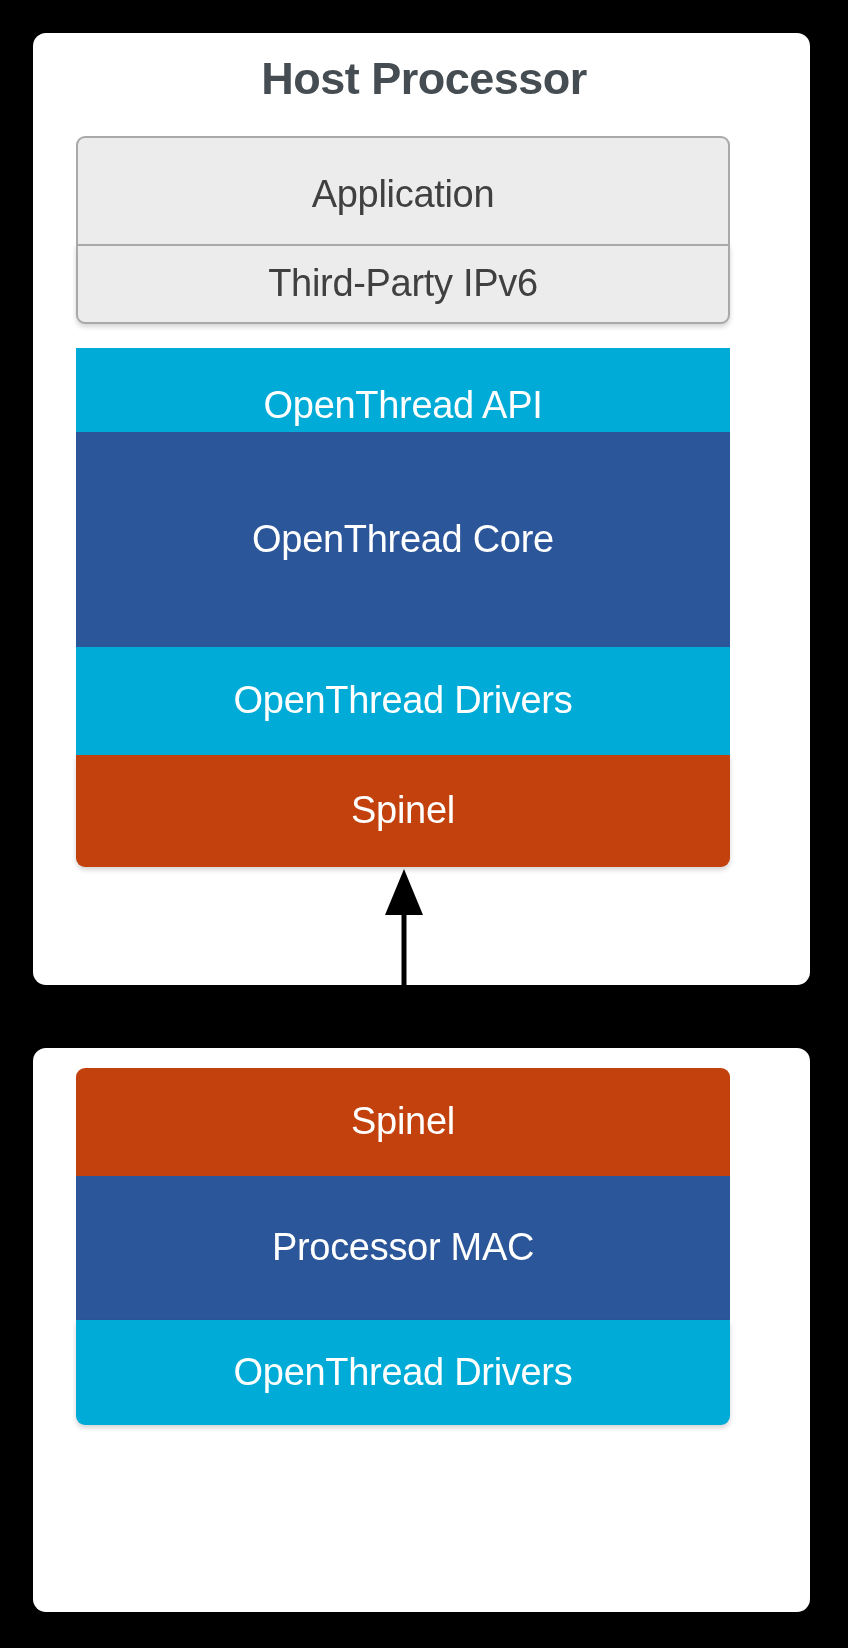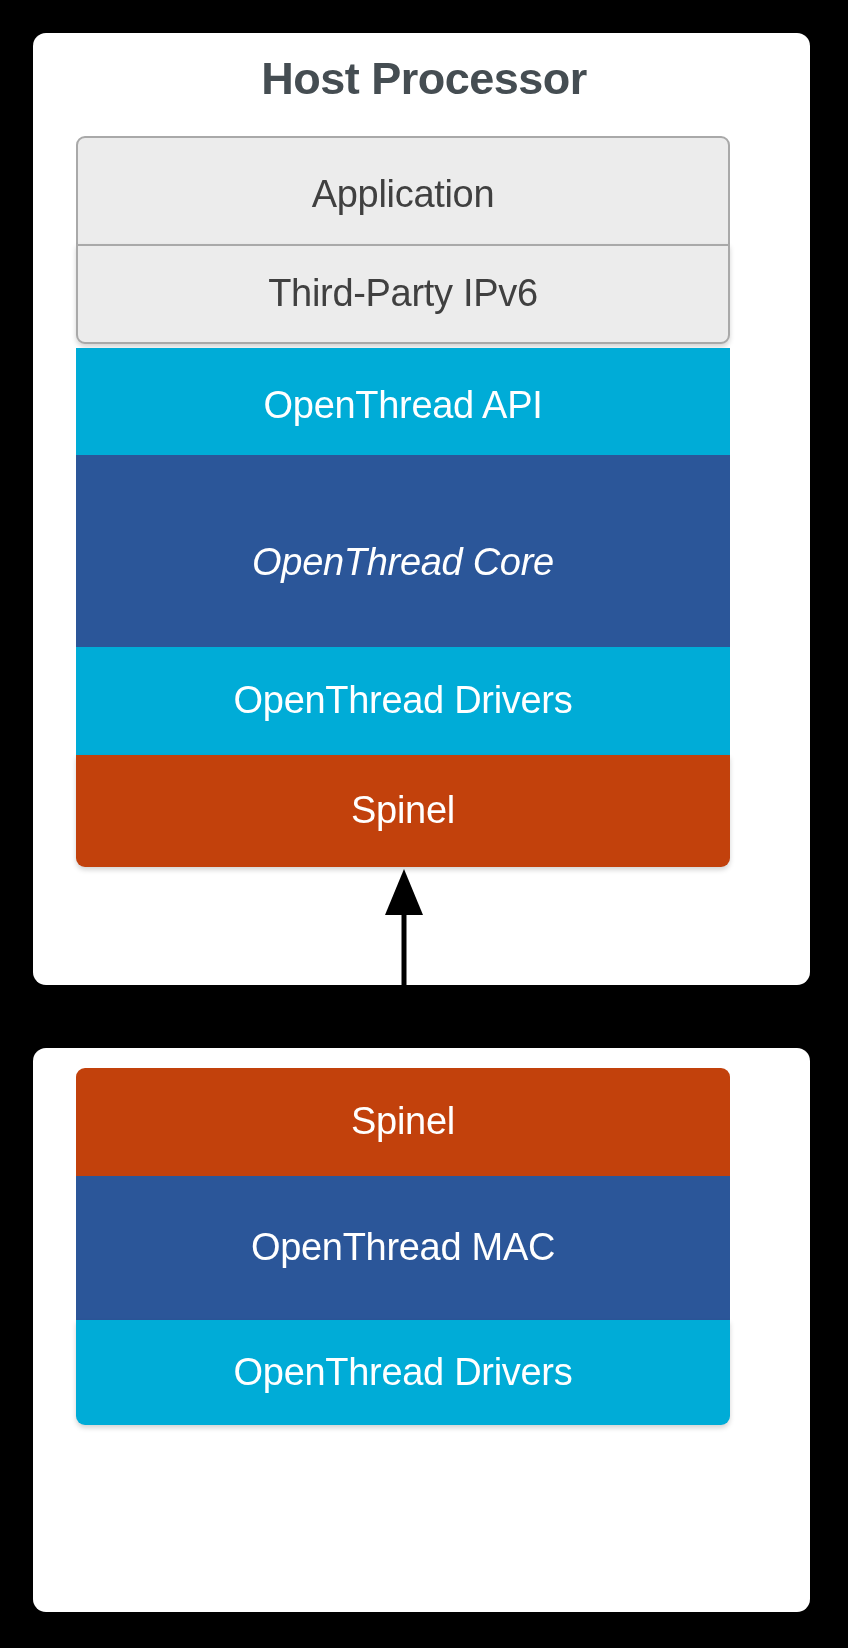--- a/index.html
+++ b/index.html
@@ -86,23 +86,23 @@
   .layer.cyan .layer-label,
   .layer.blue .layer-label,
   .layer.red  .layer-label { color: #FFFFFF; }
 
   .layer.cap-top    { border-radius: 9px 9px 0 0; }
   .layer.cap-bottom { border-radius: 0 0 9px 9px;
                       box-shadow: 0 3px 5px rgba(0,0,0,0.17); }
 
   
   #layer-application    { top: 128px;  height: 118px; margin-top: 8px; }
-  #layer-thirdparty     { top: 244px;  height: 100px; }
+  #layer-thirdparty     { top: 244px;  height: 80px; }
   #layer-ot-api         { top: 348px;  height: 115px; }
-  #layer-ot-core        { top: 455px;  height: 216px; font-style: italic; }
+  #layer-ot-core        { top: 432px;  height: 216px; }
   #layer-ot-drivers-host{ top: 647px;  height: 108px; }
   #layer-spinel-host    { top: 755px;  height: 112px; }
 
   
   #layer-spinel-soc     { top: 1068px; height: 108px; }
   #layer-ot-mac         { top: 1176px; height: 144px; }
   #layer-ot-drivers-soc { top: 1320px; height: 105px; }
 
   
   .arrow {
@@ -162,21 +162,21 @@
     </svg>
   </div>
 
   <div class="card" id="card-soc"></div>
 
   <div class="layer red cap-top" id="layer-spinel-soc">
     <span class="layer-label">Spinel</span>
   </div>
 
   <div class="layer blue" id="layer-ot-mac">
-    <span class="layer-label">OpenThread MAC</span>
+    <span class="layer-label">Processor MAC</span>
   </div>
 
   <div class="layer cyan cap-bottom" id="layer-ot-drivers-soc">
     <span class="layer-label">OpenThread Drivers</span>
   </div>
 
 
 </div>
 
 </body></html>

